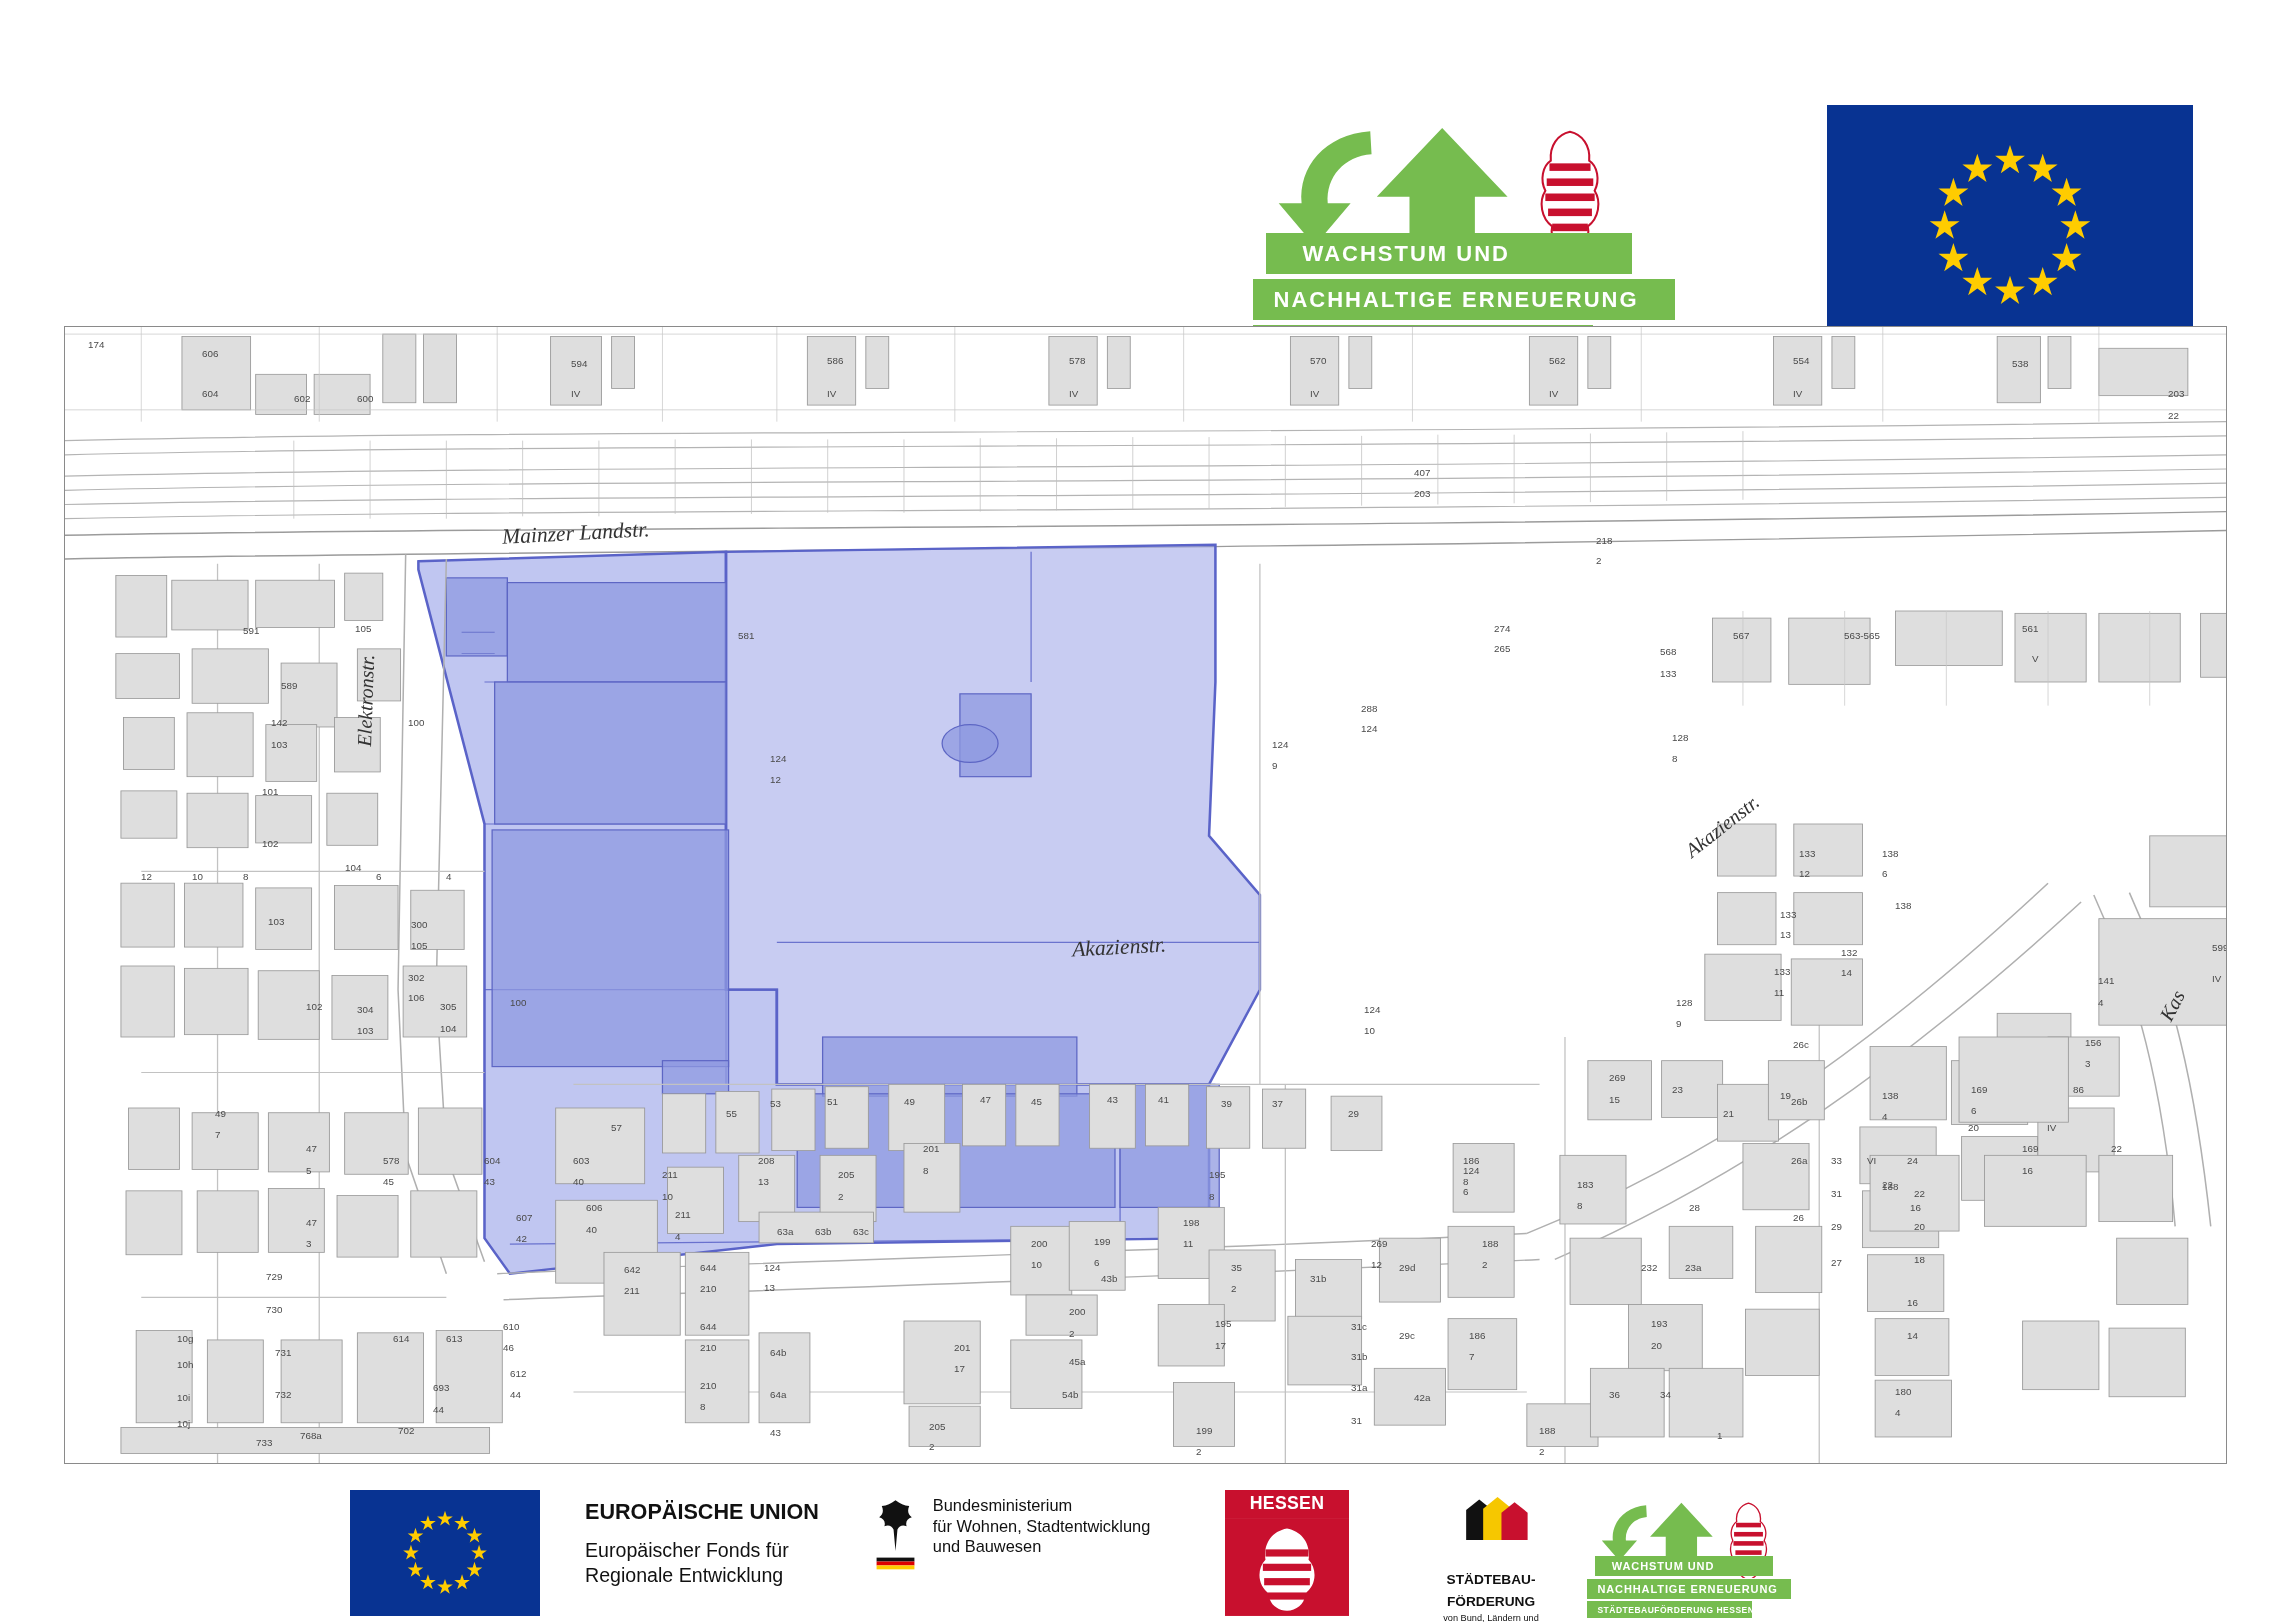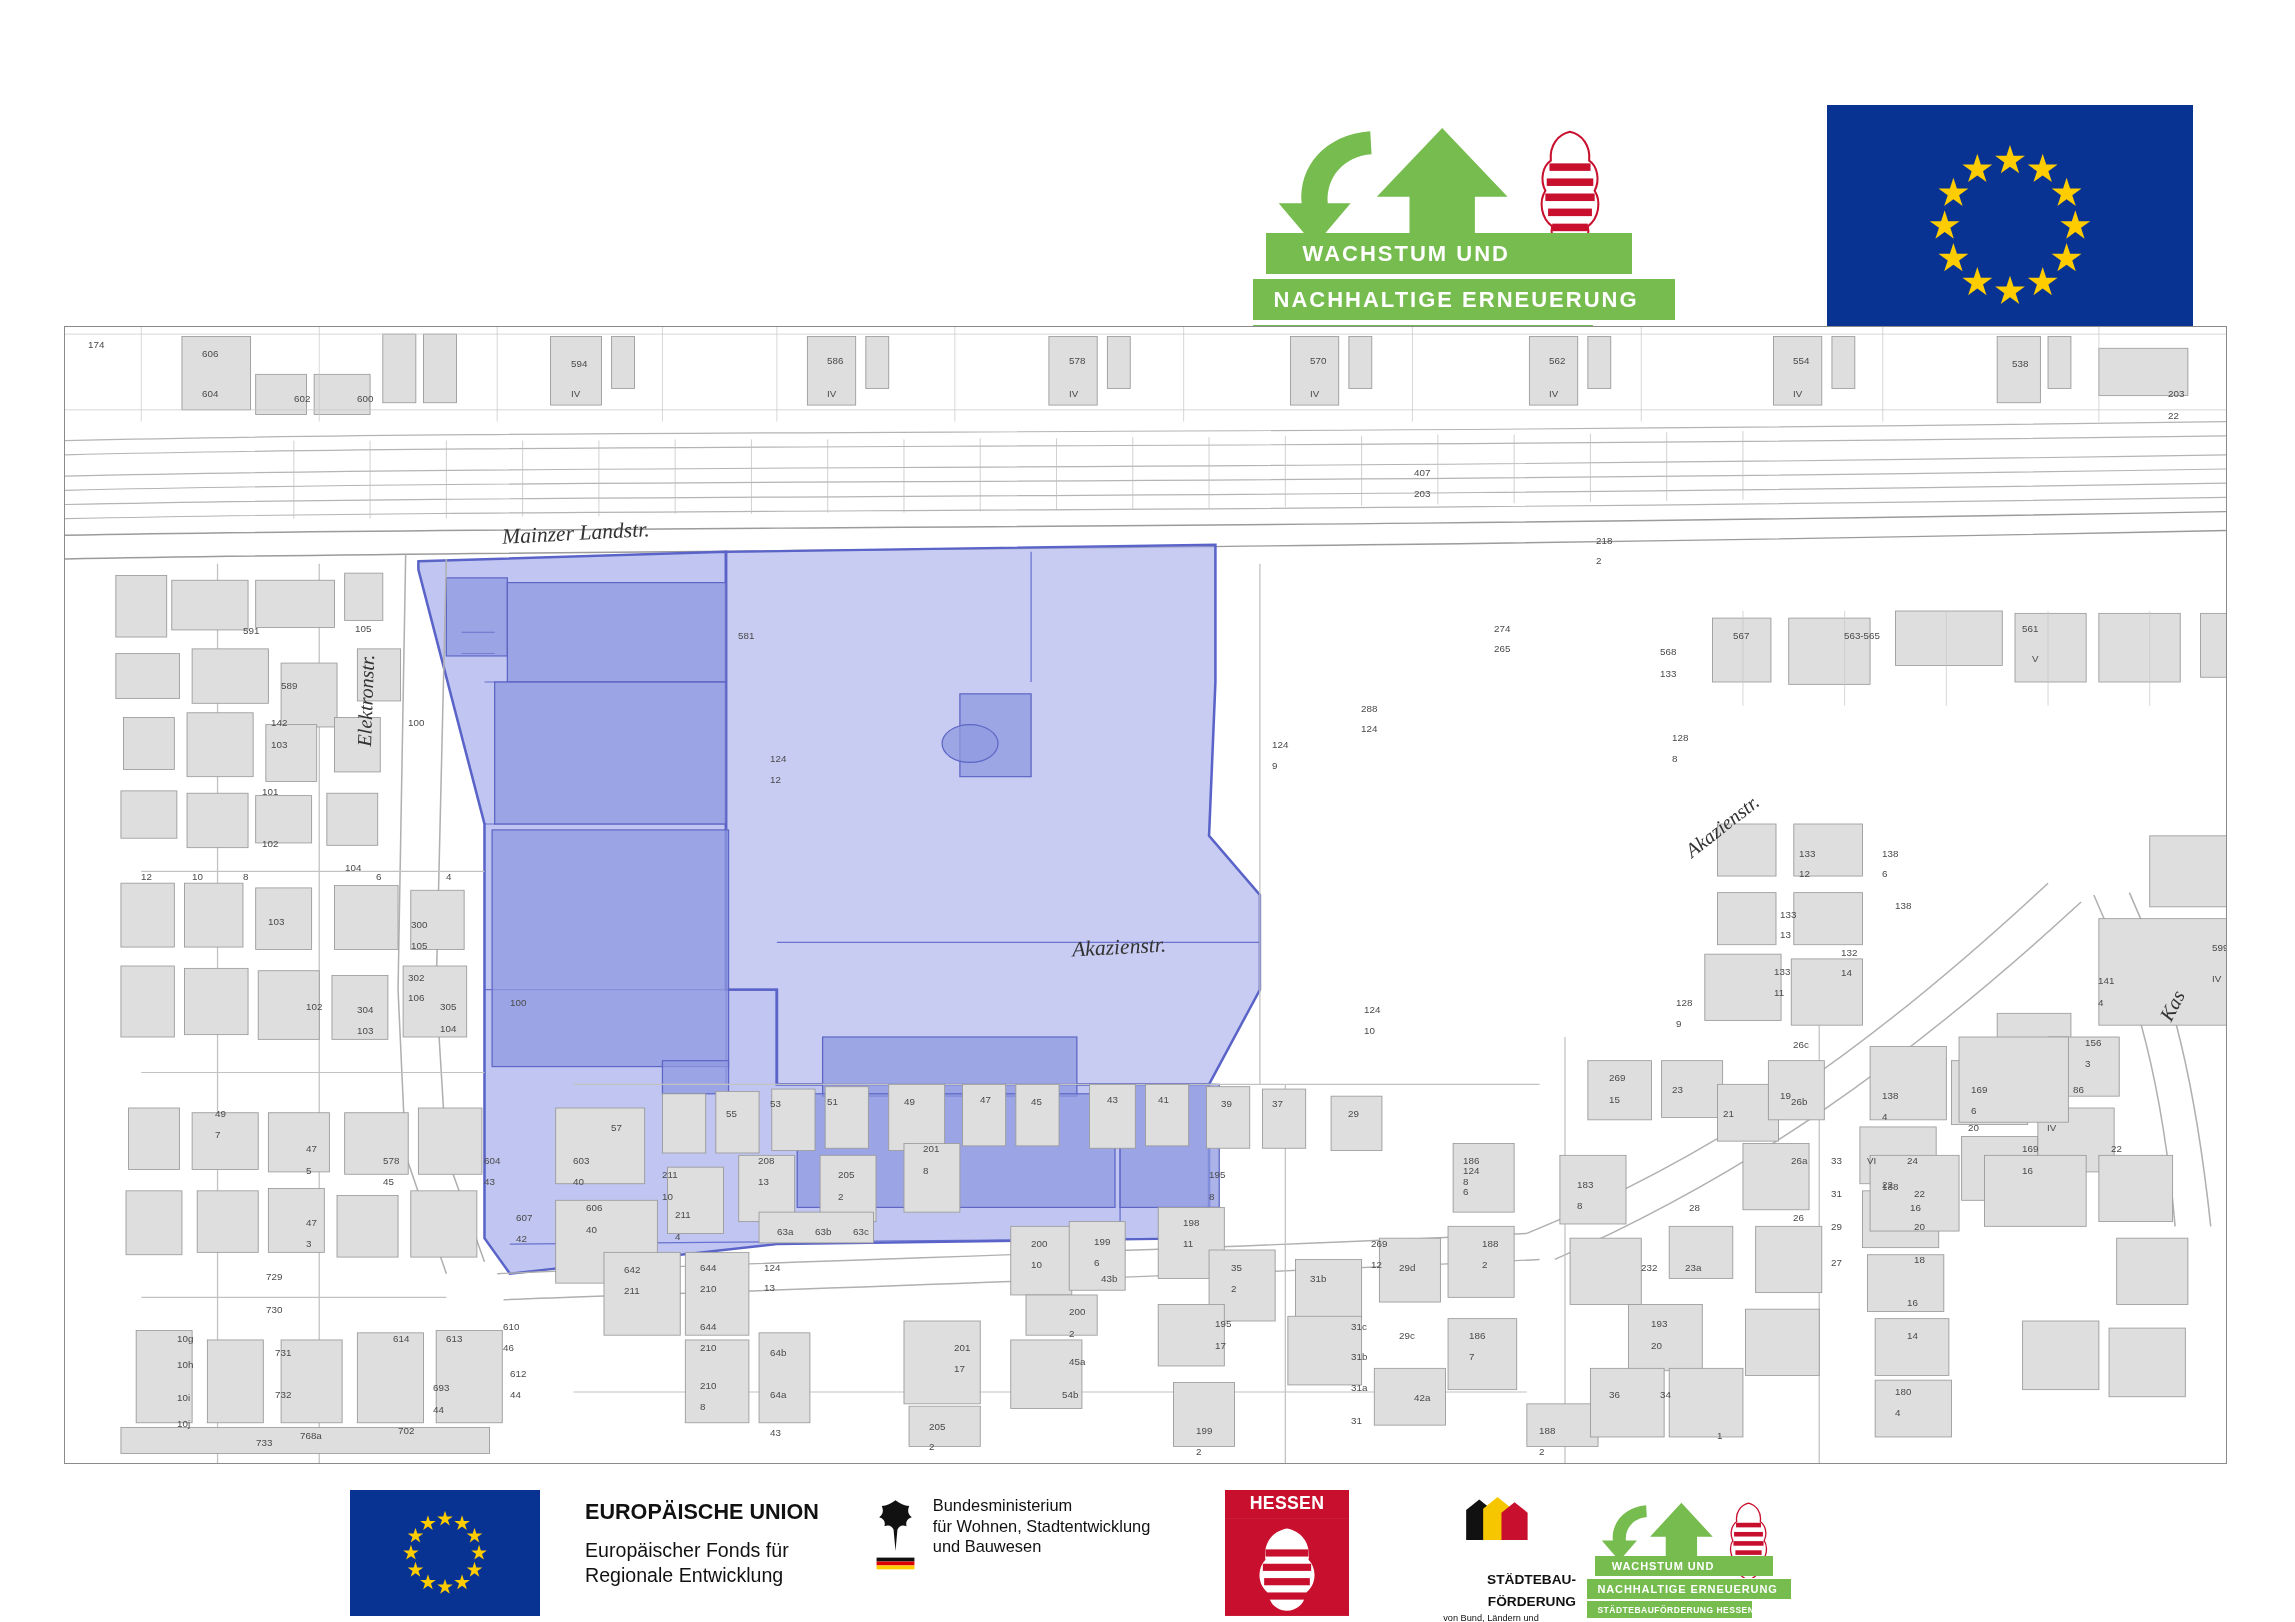--- a/index.html
+++ b/index.html
@@ -107,21 +107,21 @@
     font-size: 19.6px; line-height: 1.3; color: #111; margin-left: 32px;
   }
   .f-eu-text .b { font-weight: bold; font-size: 21.6px; display: block; margin-bottom: 11.8px;}
   .f-bmwsb {
     position: absolute; left: 870px; top: 18.3px;
     display: flex; gap: 11.8px;
   }
   .f-bmwsb .txt { font-size: 16.4px; line-height: 1.25; color: #111; }
   .f-hessen { position: absolute; left: 1225px; top: 13px; width: 124px; height: 128px;}
   .f-stb { position: absolute; left: 1406px; top: 15.7px; width: 170px; }
-  .f-stb .cap { font-size: 13.7px; font-weight: bold; color: #111; text-align: right; line-height:1.2; margin-top: 5.2px;}
+  .f-stb .cap { font-size: 13.7px; font-weight: bold; color: #111; text-align: center; line-height:1.2; margin-top: 5.2px;}
   .f-stb .cap2 { font-size: 9.2px; color: #111; text-align: center; line-height:1.2; margin-top: 2.6px;}
   .f-wachstum { position: absolute; left: 1583px; top: 14.4px; width: 249px; height: 124px; }
   .f-wachstum .bar {
     position: absolute; background: #76bc4f; color: #fff; font-weight: bold;
     display: flex; align-items: center; white-space: nowrap;
   }
   .fw-b1 { left: 11.8px; top: 65px; width: 178px; height: 19.6px; font-size: 11px; letter-spacing:0.9px; padding-left: 17px;}
   .fw-b2 { left: 3.9px; top: 88px; width: 204px; height: 19.6px; font-size: 11px; letter-spacing:0.9px; padding-left: 10.5px;}
   .fw-b3 { left: 3.9px; top: 110px; width: 165px; height: 17px; font-size: 8.5px; letter-spacing:0.5px; padding-left: 10.5px;}
   .f-spa { position: absolute; left: 1851px; top: 17px; display: flex; gap: 15.7px; align-items: flex-start;}

